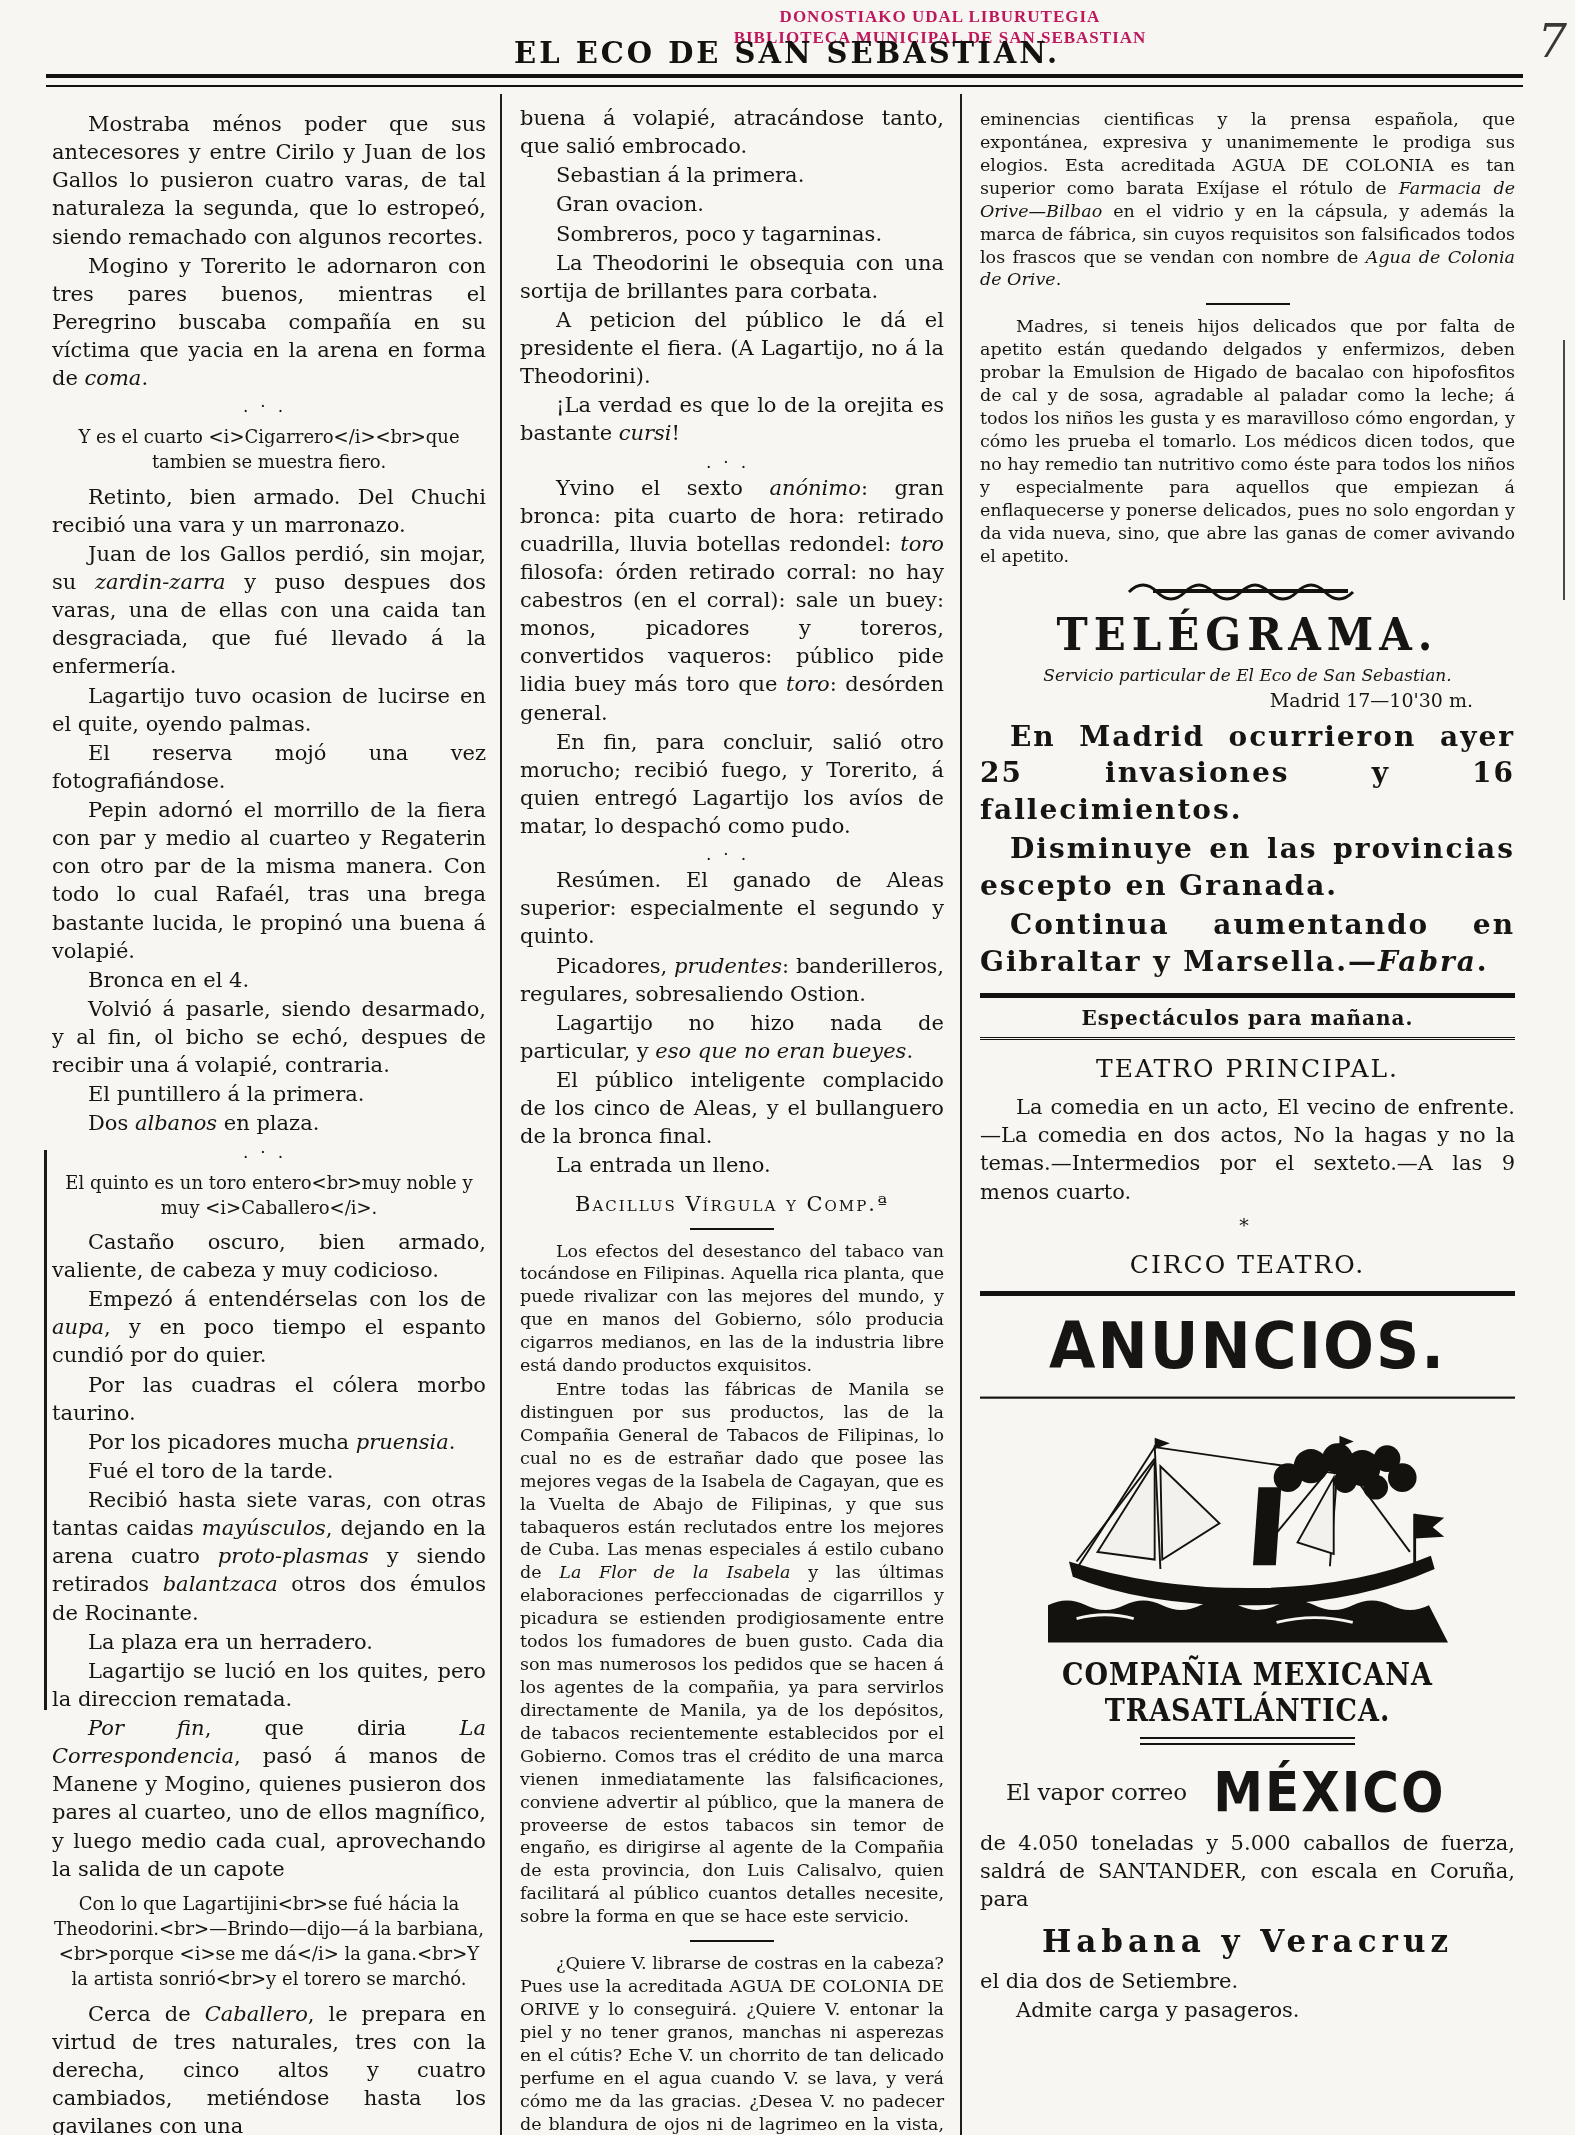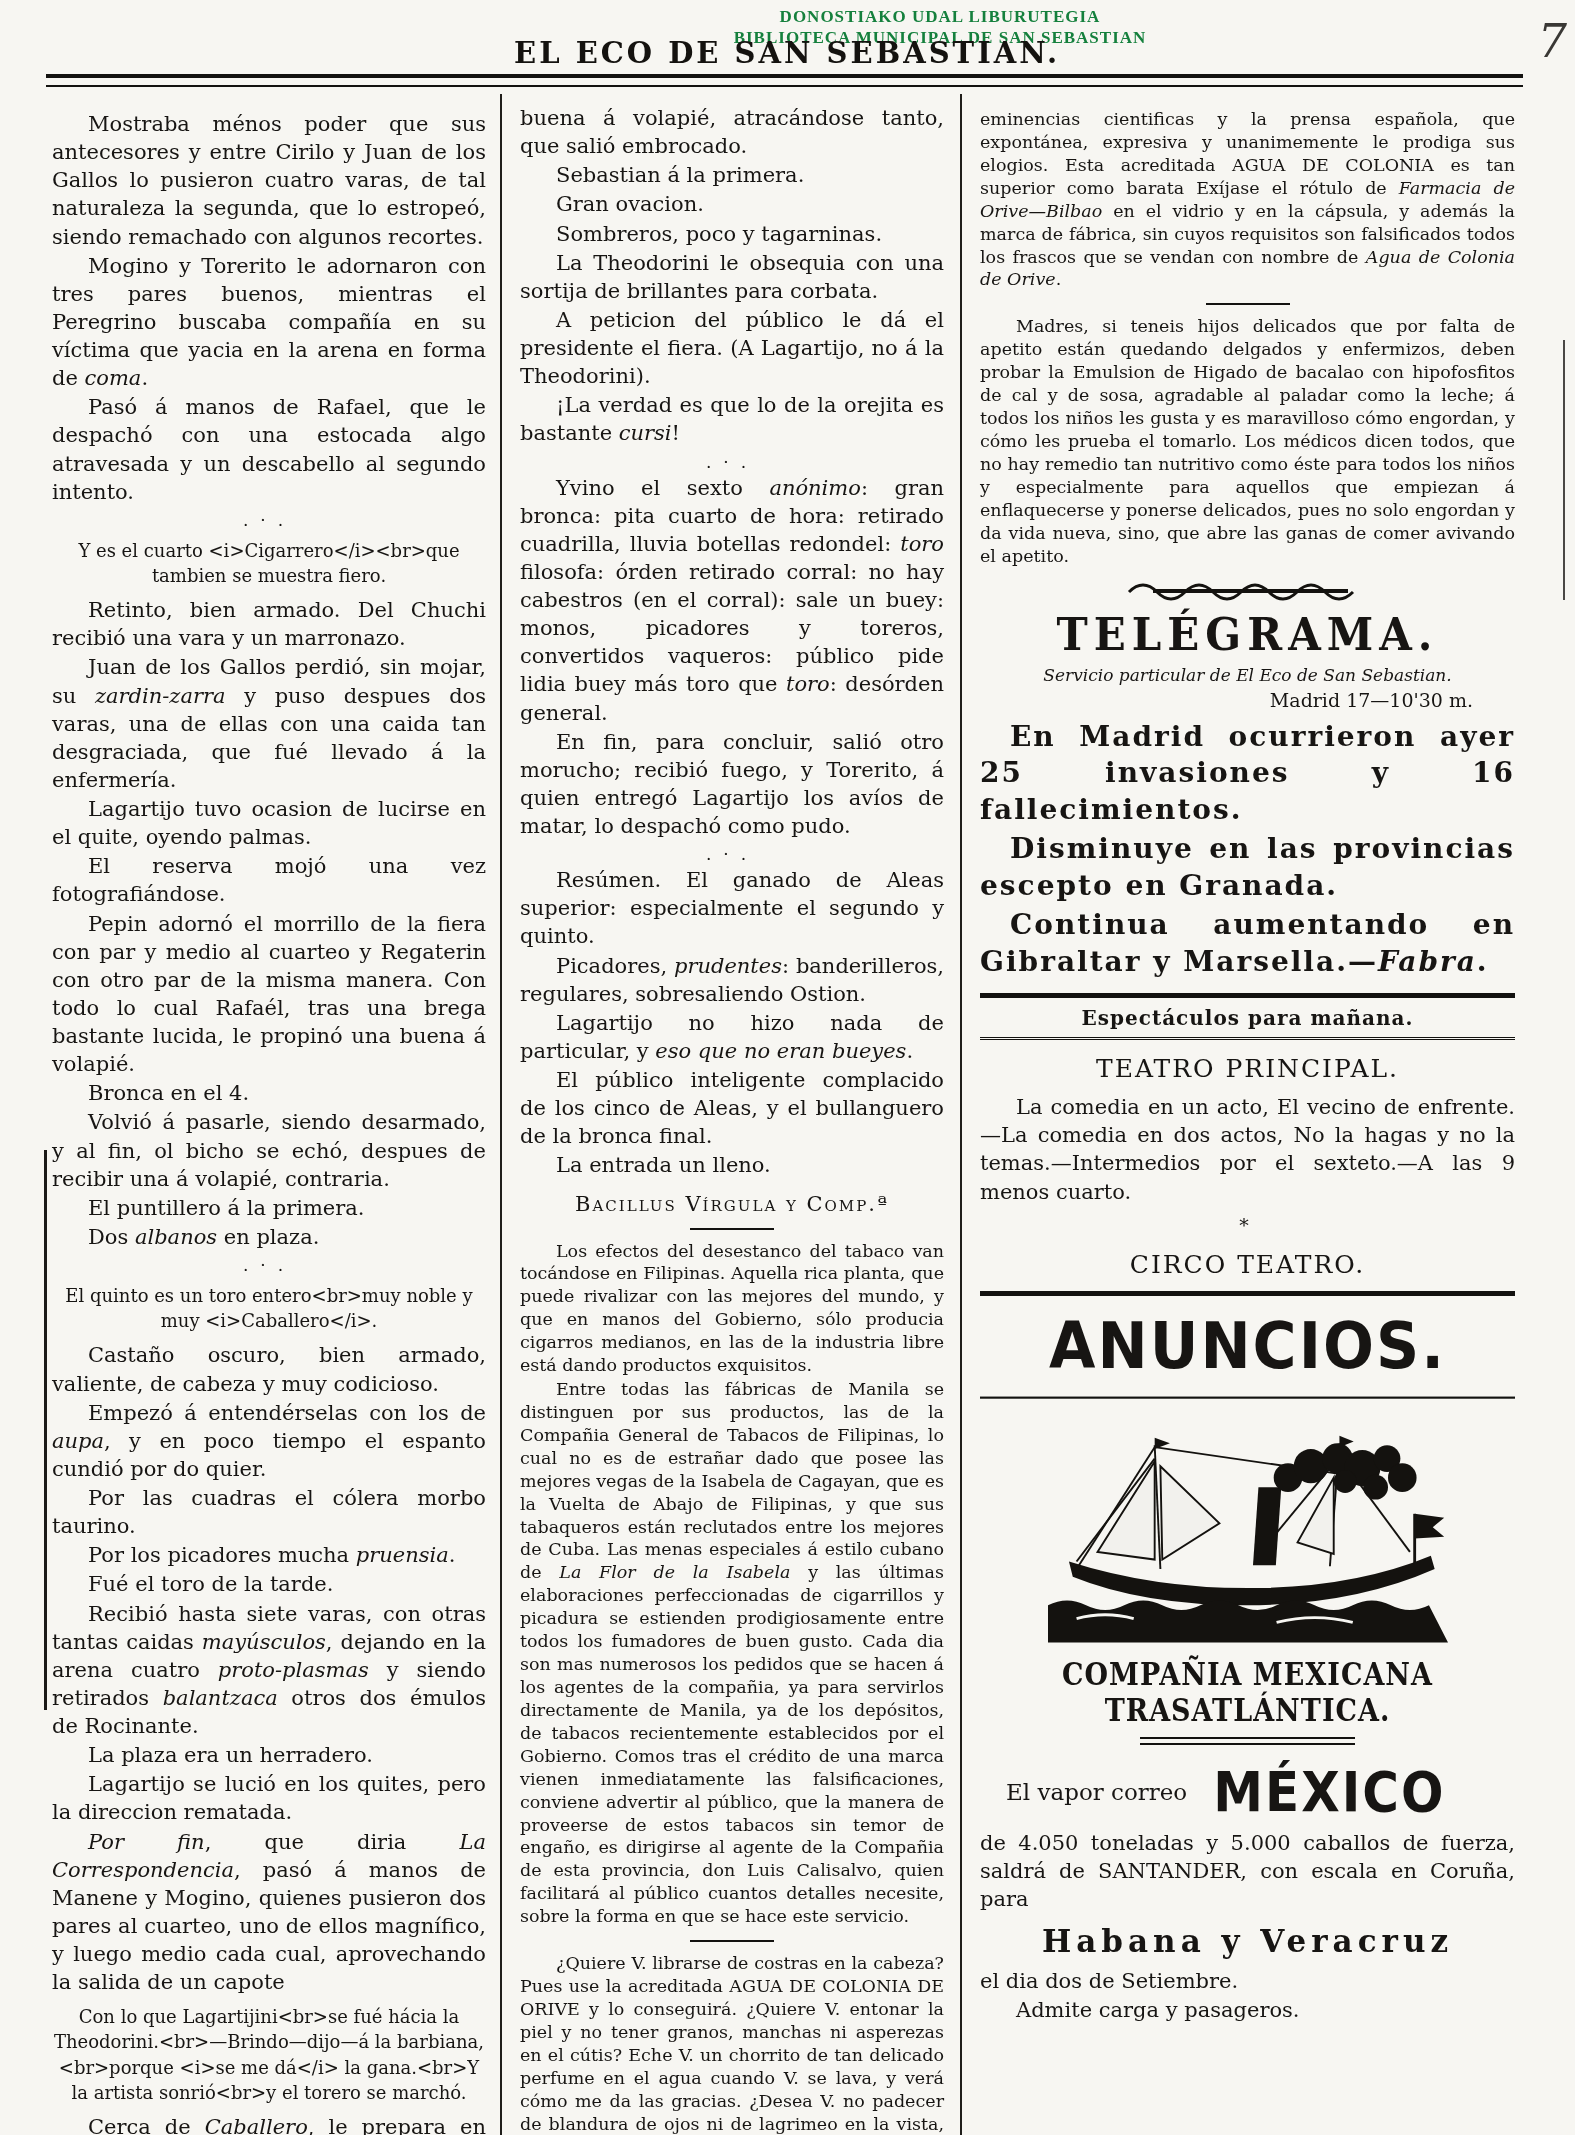--- a/index.html
+++ b/index.html
@@ -1,21 +1,21 @@
 <!DOCTYPE html>
 <html><head>
 <meta charset="utf-8">
 <style>
   html,body{margin:0;padding:0;background:#d8d6d2;}
   .page{position:relative;width:1575px;height:2135px;margin:0 auto;background:#f7f6f2;
         font-family:"DejaVu Serif",serif;color:#171513;overflow:hidden;}
   
   .stamp{position:absolute;top:6px;left:540px;width:800px;text-align:center;
          font-family:"Liberation Serif",serif;font-weight:bold;font-size:17px;
-         letter-spacing:1px;color:#15803d;line-height:1.25;}
+         letter-spacing:1px;color:#be185d;line-height:1.25;}
   .pagenum{position:absolute;top:14px;right:8px;font-size:46px;font-style:italic;
            color:#3a3835;font-family:"DejaVu Serif",serif;}
   .masthead{position:absolute;top:36px;left:0;width:1060px;text-align:right;margin:0;
             font-size:29px;font-weight:bold;letter-spacing:3px;color:#14120f;}
   .headrule{position:absolute;top:74px;left:46px;right:52px;height:7px;
             border-top:4px solid #131210;border-bottom:2px solid #131210;}
   
   .cols{position:absolute;top:94px;left:48px;right:56px;display:flex;align-items:stretch;}
   .col{box-sizing:border-box;}
   .c1{width:452px;padding:16px 14px 0 4px;}
@@ -65,21 +65,20 @@
     <div>BIBLIOTECA MUNICIPAL DE SAN SEBASTIAN</div>
   </div>
   <div class="pagenum">7</div>
   <h1 class="masthead">EL ECO DE SAN SEBASTIAN.</h1>
   <div class="headrule"></div>
 
   <div class="cols">
     <div class="col c1" id="col1">
         <p class="para ind">Mostraba ménos poder que sus antecesores y entre Cirilo y Juan de los Gallos lo pusieron cuatro varas, de tal naturaleza la segunda, que lo estropeó, siendo remachado con algunos recortes.</p>
         <p class="para ind">Mogino y Torerito le adornaron con tres pares buenos, mientras el Peregrino buscaba compañía en su víctima que yacia en la arena en forma de <i>coma</i>.</p>
-        <p class="para ind">Pasó á manos de Rafael, que le despachó con una estocada algo atravesada y un descabello al segundo intento.</p>
         <div class="ast">.·.</div>
         <div class="verse">Y es el cuarto &lt;i&gt;Cigarrero&lt;/i&gt;&lt;br&gt;que tambien se muestra fiero.</div>
         <p class="para ind">Retinto, bien armado. Del Chuchi recibió una vara y un marronazo.</p>
         <p class="para ind">Juan de los Gallos perdió, sin mojar, su <i>zardin-zarra</i> y puso despues dos varas, una de ellas con una caida tan desgraciada, que fué llevado á la enfermería.</p>
         <p class="para ind">Lagartijo tuvo ocasion de lucirse en el quite, oyendo palmas.</p>
         <p class="para ind">El reserva mojó una vez fotografiándose.</p>
         <p class="para ind">Pepin adornó el morrillo de la fiera con par y medio al cuarteo y Regaterin con otro par de la misma manera. Con todo lo cual Rafaél, tras una brega bastante lucida, le propinó una buena á volapié.</p>
         <p class="para ind">Bronca en el 4.</p>
         <p class="para ind">Volvió á pasarle, siendo desarmado, y al fin, ol bicho se echó, despues de recibir una á volapié, contraria.</p>
         <p class="para ind">El puntillero á la primera.</p>

